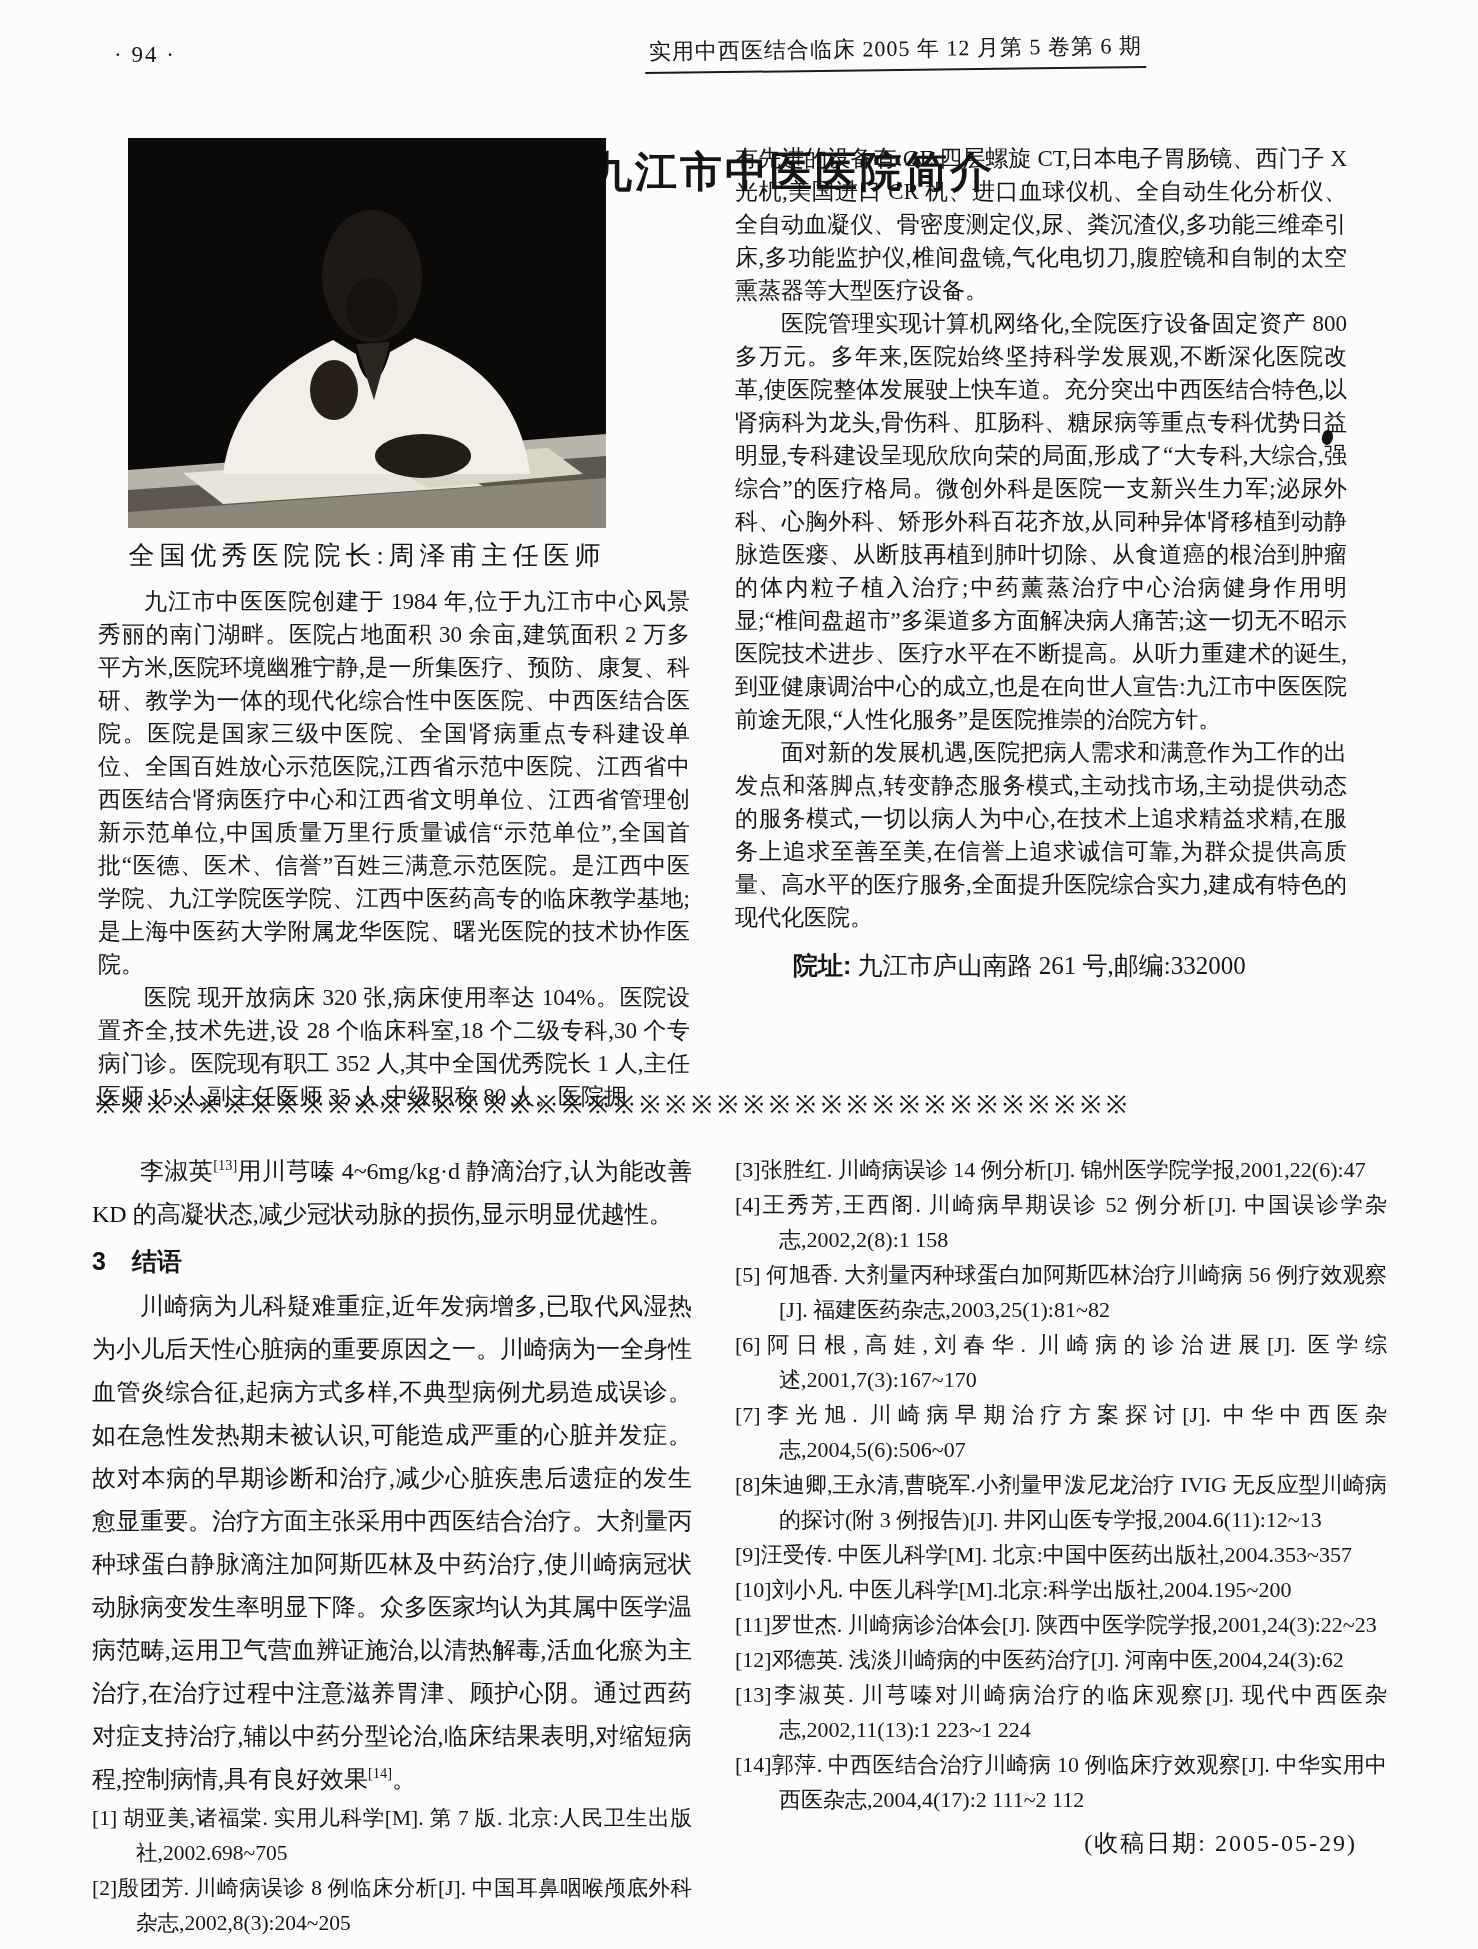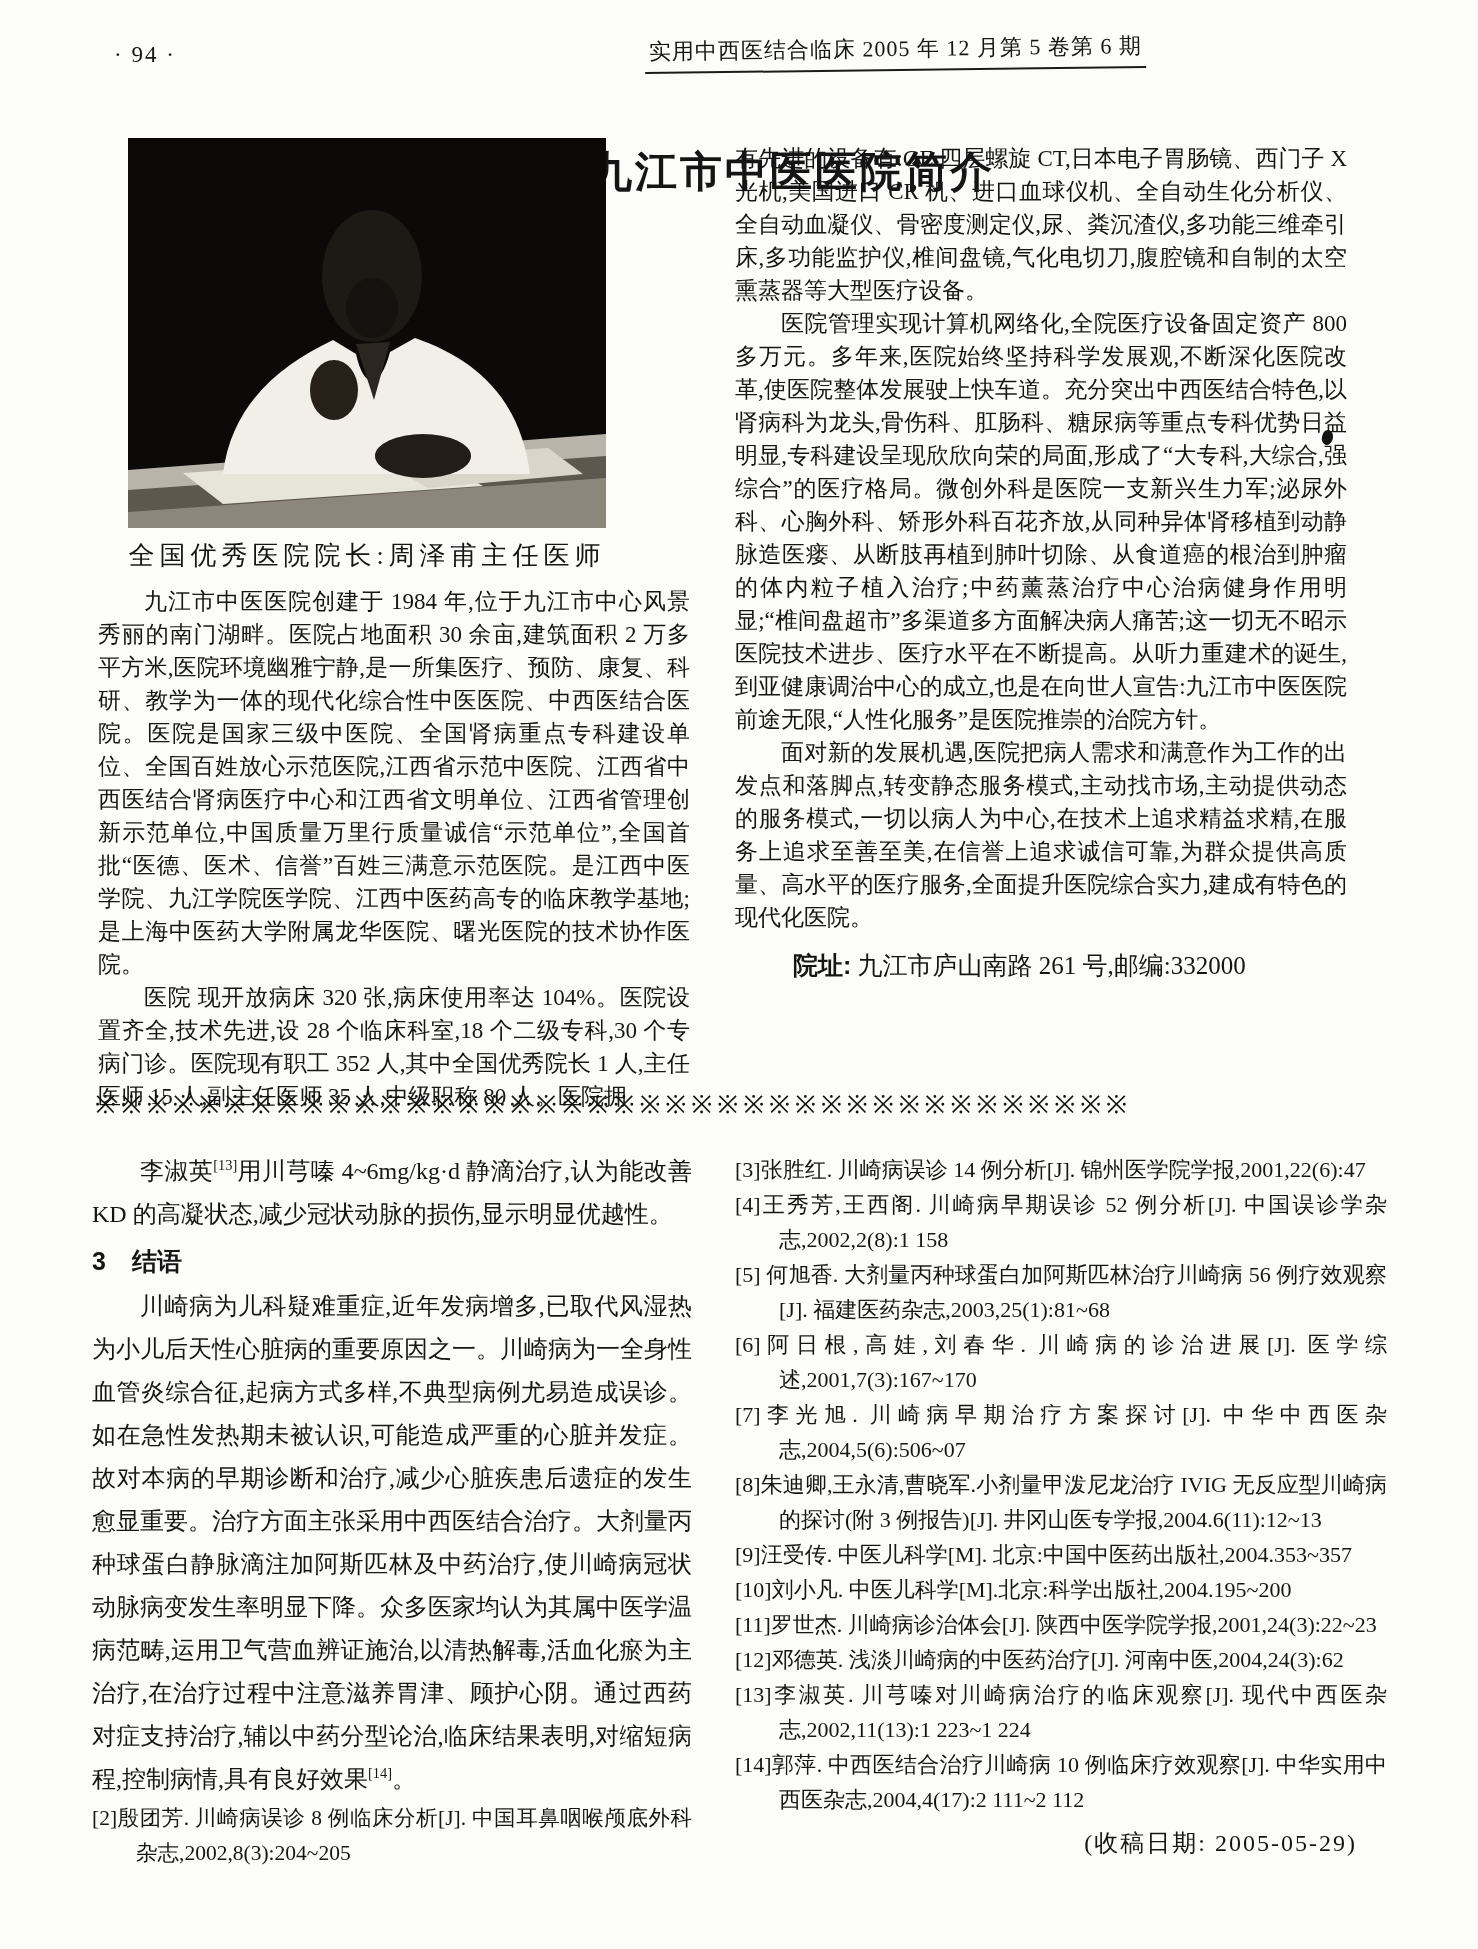--- a/index.html
+++ b/index.html
@@ -147,29 +147,30 @@
 
   <div class="divider">※※※※※※※※※※※※※※※※※※※※※※※※※※※※※※※※※※※※※※※※</div>
 
   <div class="col-a2-left">
     <div class="a2-body">
       <p class="indent"><span>李淑英</span><sup>[13]</sup><span>用川芎嗪 4~6mg/kg·d 静滴治疗,认为能改善 KD 的高凝状态,减少冠状动脉的损伤,显示明显优越性。</span></p>
       <h3 class="section-heading"><span class="sec-no">3</span><span>结语</span></h3>
       <p class="indent"><span>川崎病为儿科疑难重症,近年发病增多,已取代风湿热为小儿后天性心脏病的重要原因之一。川崎病为一全身性血管炎综合征,起病方式多样,不典型病例尤易造成误诊。如在急性发热期未被认识,可能造成严重的心脏并发症。故对本病的早期诊断和治疗,减少心脏疾患后遗症的发生愈显重要。治疗方面主张采用中西医结合治疗。大剂量丙种球蛋白静脉滴注加阿斯匹林及中药治疗,使川崎病冠状动脉病变发生率明显下降。众多医家均认为其属中医学温病范畴,运用卫气营血辨证施治,以清热解毒,活血化瘀为主治疗,在治疗过程中注意滋养胃津、顾护心阴。通过西药对症支持治疗,辅以中药分型论治,临床结果表明,对缩短病程,控制病情,具有良好效果</span><sup>[14]</sup><span>。</span></p>
     </div>
     <ul class="ref-list left-refs">
+      <li>[1] 胡亚美,诸福棠. 实用儿科学[M]. 第 7 版. 北京:人民卫生出版社,2002.698~705</li>
       <li>[2]殷团芳. 川崎病误诊 8 例临床分析[J]. 中国耳鼻咽喉颅底外科杂志,2002,8(3):204~205</li>
     </ul>
   </div>
 
   <div class="col-a2-right">
     <ul class="ref-list right-refs">
       <li>[3]张胜红. 川崎病误诊 14 例分析[J]. 锦州医学院学报,2001,22(6):47</li>
       <li>[4]王秀芳,王西阁. 川崎病早期误诊 52 例分析[J]. 中国误诊学杂志,2002,2(8):1 158</li>
-      <li>[5] 何旭香. 大剂量丙种球蛋白加阿斯匹林治疗川崎病 56 例疗效观察[J]. 福建医药杂志,2003,25(1):81~68</li>
+      <li>[5] 何旭香. 大剂量丙种球蛋白加阿斯匹林治疗川崎病 56 例疗效观察[J]. 福建医药杂志,2003,25(1):81~82</li>
       <li>[6]阿日根,高娃,刘春华. 川崎病的诊治进展[J]. 医学综述,2001,7(3):167~170</li>
       <li>[7]李光旭. 川崎病早期治疗方案探讨[J]. 中华中西医杂志,2004,5(6):506~07</li>
       <li>[8]朱迪卿,王永清,曹晓军.小剂量甲泼尼龙治疗 IVIG 无反应型川崎病的探讨(附 3 例报告)[J]. 井冈山医专学报,2004.6(11):12~13</li>
       <li>[9]汪受传. 中医儿科学[M]. 北京:中国中医药出版社,2004.353~357</li>
       <li>[10]刘小凡. 中医儿科学[M].北京:科学出版社,2004.195~200</li>
       <li>[11]罗世杰. 川崎病诊治体会[J]. 陕西中医学院学报,2001,24(3):22~23</li>
       <li>[12]邓德英. 浅淡川崎病的中医药治疗[J]. 河南中医,2004,24(3):62</li>
       <li>[13]李淑英. 川芎嗪对川崎病治疗的临床观察[J]. 现代中西医杂志,2002,11(13):1 223~1 224</li>
       <li>[14]郭萍. 中西医结合治疗川崎病 10 例临床疗效观察[J]. 中华实用中西医杂志,2004,4(17):2 111~2 112</li>
     </ul>

